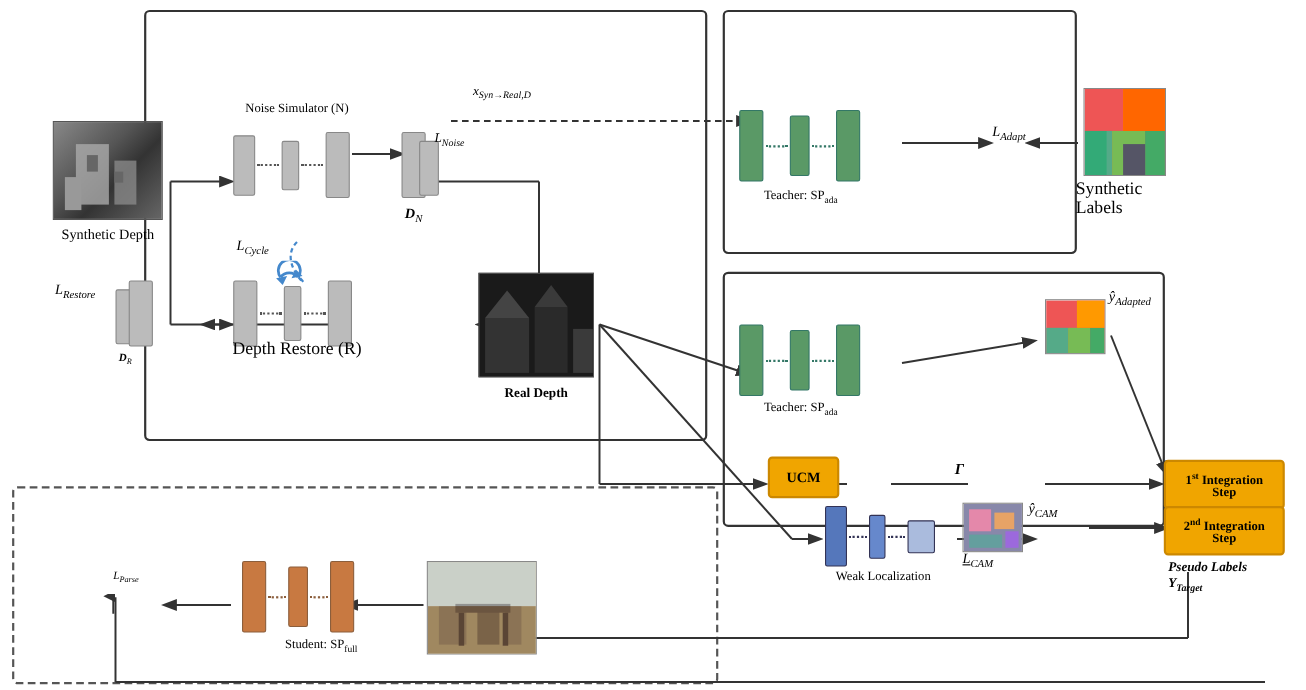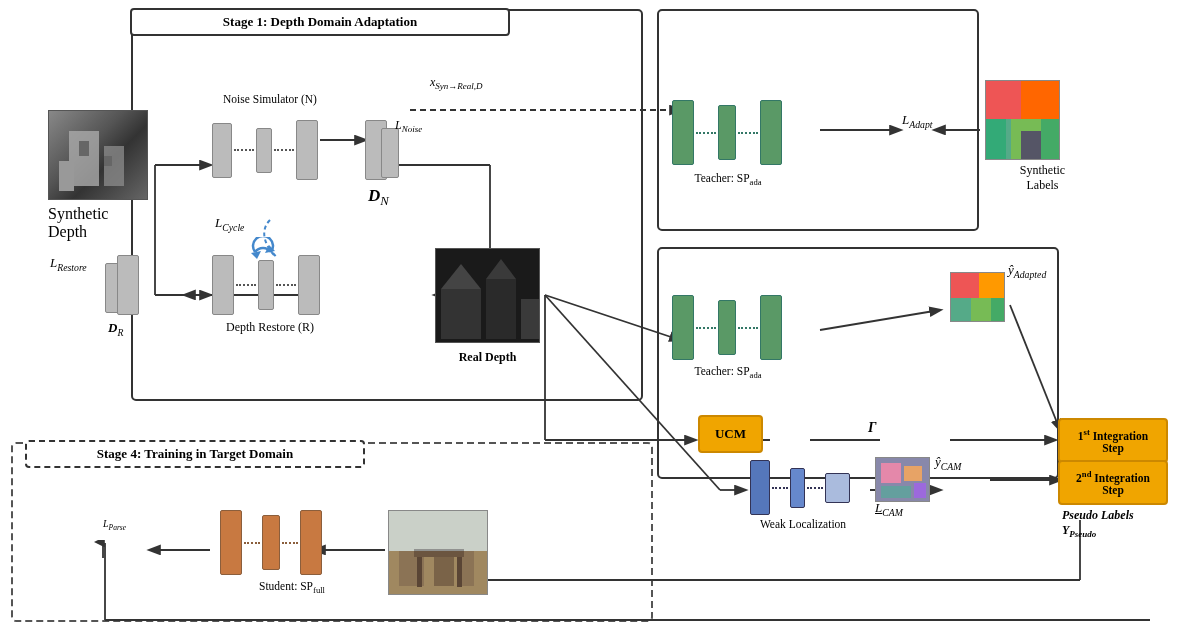--- a/index.html
+++ b/index.html
@@ -184,58 +184,52 @@
     <defs>
       <marker id="arrow" markerWidth="8" markerHeight="8" refX="6" refY="3" orient="auto">
         <path d="M0,0 L0,6 L8,3 z" fill="#333"></path>
       </marker>
       <marker id="arrow-blue" markerWidth="8" markerHeight="8" refX="6" refY="3" orient="auto">
         <path d="M0,0 L0,6 L8,3 z" fill="#4488cc"></path>
       </marker>
     </defs>
   </svg>
 
-  <div class="stage-box stage1-box">
-    <span>Stage 1: Depth Domain Adaptation</span>
-  </div>
-
-
-
-  <div class="stage-box stage4-box">
-    <span>Stage 4: Training in Target Domain</span>
-  </div>
+
+
+
 
   <div style="position:absolute;top:110px;left:48px;width:100px;height:90px;background:linear-gradient(135deg,#888 0%,#555 40%,#333 60%,#666 100%);border:1px solid #555;overflow:hidden;">
     <svg width="100" height="90" viewBox="0 0 100 90">
       <rect x="20" y="20" width="30" height="55" fill="#aaa" opacity="0.8"></rect>
       <rect x="55" y="35" width="20" height="40" fill="#888" opacity="0.8"></rect>
       <rect x="10" y="50" width="15" height="30" fill="#999"></rect>
       <rect x="30" y="30" width="10" height="15" fill="#666"></rect>
       <rect x="55" y="45" width="8" height="10" fill="#666"></rect>
     </svg>
   </div>
-  <div class="label" style="top:205px;left:48px;width:100px;font-size:16px;text-align:left;">Synthetic Depth</div>
+  <div class="label" style="top:205px;left:48px;width:100px;font-size:13px;text-align:center;">Synthetic Depth</div>
 
   <div style="position:absolute;top:120px;left:212px;display:flex;align-items:center;gap:2px;">
     <div style="width:20px;height:55px;background:#bbb;border:1.5px solid #888;border-radius:2px;"></div>
     <div style="width:5px;height:3px;border-top:2px dotted #555;width:20px;"></div>
     <div style="width:16px;height:45px;background:#bbb;border:1.5px solid #888;border-radius:2px;"></div>
     <div style="width:5px;height:3px;border-top:2px dotted #555;width:20px;"></div>
     <div style="width:22px;height:60px;background:#bbb;border:1.5px solid #888;border-radius:2px;"></div>
   </div>
   <div class="label" style="top:93px;left:215px;width:110px;text-align:center;font-size:11.5px;">Noise Simulator (N)</div>
 
   <div style="position:absolute;top:120px;left:365px;display:flex;align-items:center;gap:2px;">
     <div style="width:22px;height:60px;background:#bbb;border:1.5px solid #888;border-radius:2px;"></div>
     <div style="width:18px;height:50px;background:#bbb;border:1.5px solid #888;border-radius:2px;margin-left:-8px;margin-top:5px;"></div>
   </div>
   <div class="math-label" style="top:118px;left:395px;font-size:12px;">
     <i>L</i><sub>Noise</sub>
   </div>
-  <div class="math-label" style="top:186px;left:368px;font-size:17px;">
+  <div class="math-label" style="top:186px;left:368px;font-size:13px;">
     <b>D</b><sub>N</sub>
   </div>
 
   <div class="math-label" style="top:75px;left:430px;font-size:12px;">
     <i>x</i><sub>Syn→Real,D</sub>
   </div>
 
   <div class="math-label" style="top:215px;left:215px;font-size:13px;">
     <i>L</i><sub>Cycle</sub>
   </div>
@@ -249,27 +243,27 @@
     </svg>
   </div>
 
   <div style="position:absolute;top:255px;left:212px;display:flex;align-items:center;gap:2px;">
     <div style="width:22px;height:60px;background:#bbb;border:1.5px solid #888;border-radius:2px;"></div>
     <div style="width:5px;height:3px;border-top:2px dotted #555;width:20px;"></div>
     <div style="width:16px;height:50px;background:#bbb;border:1.5px solid #888;border-radius:2px;"></div>
     <div style="width:5px;height:3px;border-top:2px dotted #555;width:20px;"></div>
     <div style="width:22px;height:60px;background:#bbb;border:1.5px solid #888;border-radius:2px;"></div>
   </div>
-  <div class="label" style="top:320px;left:210px;width:120px;text-align:center;font-size:12px;">Depth Restore (R)</div>
+  <div class="label" style="top:309px;left:210px;width:120px;text-align:center;font-size:16px;">Depth Restore (R)</div>
 
   <div style="position:absolute;top:255px;left:105px;display:flex;align-items:center;gap:2px;">
     <div style="width:18px;height:50px;background:#bbb;border:1.5px solid #888;border-radius:2px;margin-top:5px;"></div>
     <div style="width:22px;height:60px;background:#bbb;border:1.5px solid #888;border-radius:2px;margin-left:-8px;"></div>
   </div>
-  <div class="math-label" style="top:320px;left:108px;font-size:13px;">
+  <div class="math-label" style="top:320px;left:108px;font-size:10px;">
     <b>D</b><sub>R</sub>
   </div>
 
   <div class="math-label" style="top:255px;left:50px;font-size:13px;">
     <i>L</i><sub>Restore</sub>
   </div>
 
   <div style="position:absolute;top:248px;left:435px;width:105px;height:95px;background:#111;border:1px solid #555;overflow:hidden;">
     <svg width="105" height="95" viewBox="0 0 105 95">
       <rect x="0" y="0" width="105" height="95" fill="#1a1a1a"></rect>
@@ -303,21 +297,21 @@
       <rect x="0" y="0" width="35" height="38" fill="#e55"></rect>
       <rect x="35" y="0" width="40" height="38" fill="#f90"></rect>
       <rect x="0" y="38" width="25" height="42" fill="#5a8"></rect>
       <rect x="25" y="38" width="30" height="42" fill="#7b5"></rect>
       <rect x="55" y="38" width="20" height="42" fill="#4a6"></rect>
       <rect x="35" y="50" width="20" height="30" fill="#556"></rect>
       <polygon points="35,0 75,0 75,38 35,38" fill="#f60"></polygon>
       <polygon points="0,38 20,38 20,80 0,80" fill="#3a7"></polygon>
     </svg>
   </div>
-  <div class="label" style="top:163px;left:978px;width:90px;text-align:center;font-size:12px;padding-left:39px;">Synthetic Labels</div>
+  <div class="label" style="top:163px;left:978px;width:90px;text-align:left;font-size:16px;">Synthetic Labels</div>
 
   <div style="position:absolute;top:295px;left:672px;display:flex;align-items:center;gap:2px;">
     <div style="width:22px;height:65px;background:#5a9966;border:1.5px solid #376;border-radius:2px;"></div>
     <div style="width:5px;border-top:2px dotted #376;width:20px;"></div>
     <div style="width:18px;height:55px;background:#5a9966;border:1.5px solid #376;border-radius:2px;"></div>
     <div style="width:5px;border-top:2px dotted #376;width:20px;"></div>
     <div style="width:22px;height:65px;background:#5a9966;border:1.5px solid #376;border-radius:2px;"></div>
   </div>
   <div class="label" style="top:365px;left:668px;width:120px;text-align:center;font-size:11.5px;">
     Teacher: SP<sub>ada</sub>
@@ -346,21 +340,21 @@
 
   <div class="yellow-box" style="top:418px;left:1058px;width:110px;height:45px;">
     <span>1<sup>st</sup> Integration<br>Step</span>
   </div>
 
   <div class="yellow-box" style="top:460px;left:1058px;width:110px;height:45px;">
     <span>2<sup>nd</sup> Integration<br>Step</span>
   </div>
 
   <div class="math-label" style="top:508px;left:1062px;font-size:12px;font-weight:bold;">
-    Pseudo Labels<br><i>Y</i><sub>Pseudo</sub>
+    Pseudo Labels<br><i>Y</i><sub>Target</sub>
   </div>
 
   <div style="position:absolute;top:460px;left:750px;display:flex;align-items:center;gap:2px;">
     <div style="width:20px;height:55px;background:#5577bb;border:1.5px solid #335;border-radius:2px;"></div>
     <div style="width:8px;border-top:2px dotted #335;width:16px;"></div>
     <div style="width:15px;height:40px;background:#6688cc;border:1.5px solid #335;border-radius:2px;"></div>
     <div style="width:8px;border-top:2px dotted #335;width:16px;"></div>
     <div style="width:25px;height:30px;background:#aabbdd;border:1.5px solid #335;border-radius:2px;"></div>
   </div>
   <div class="label" style="top:518px;left:748px;width:110px;text-align:center;font-size:11.5px;">Weak Localization</div>

